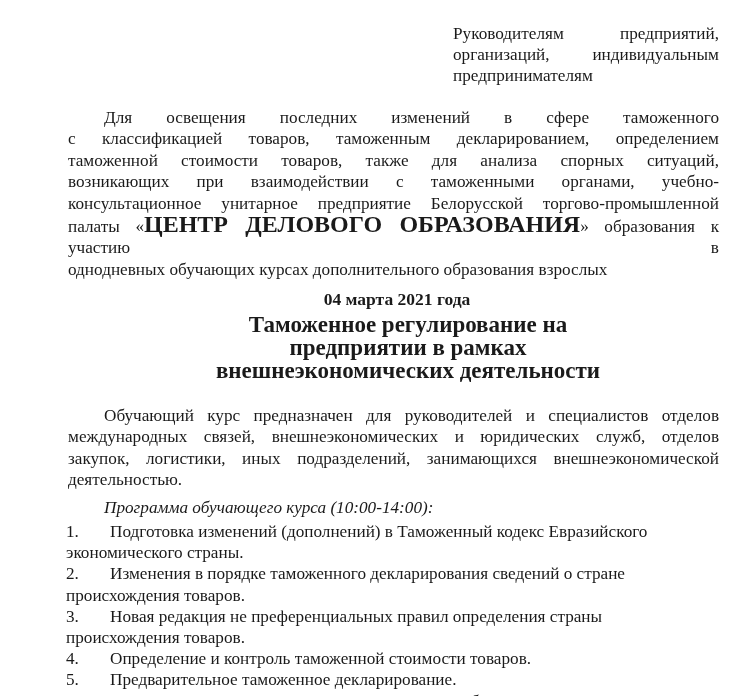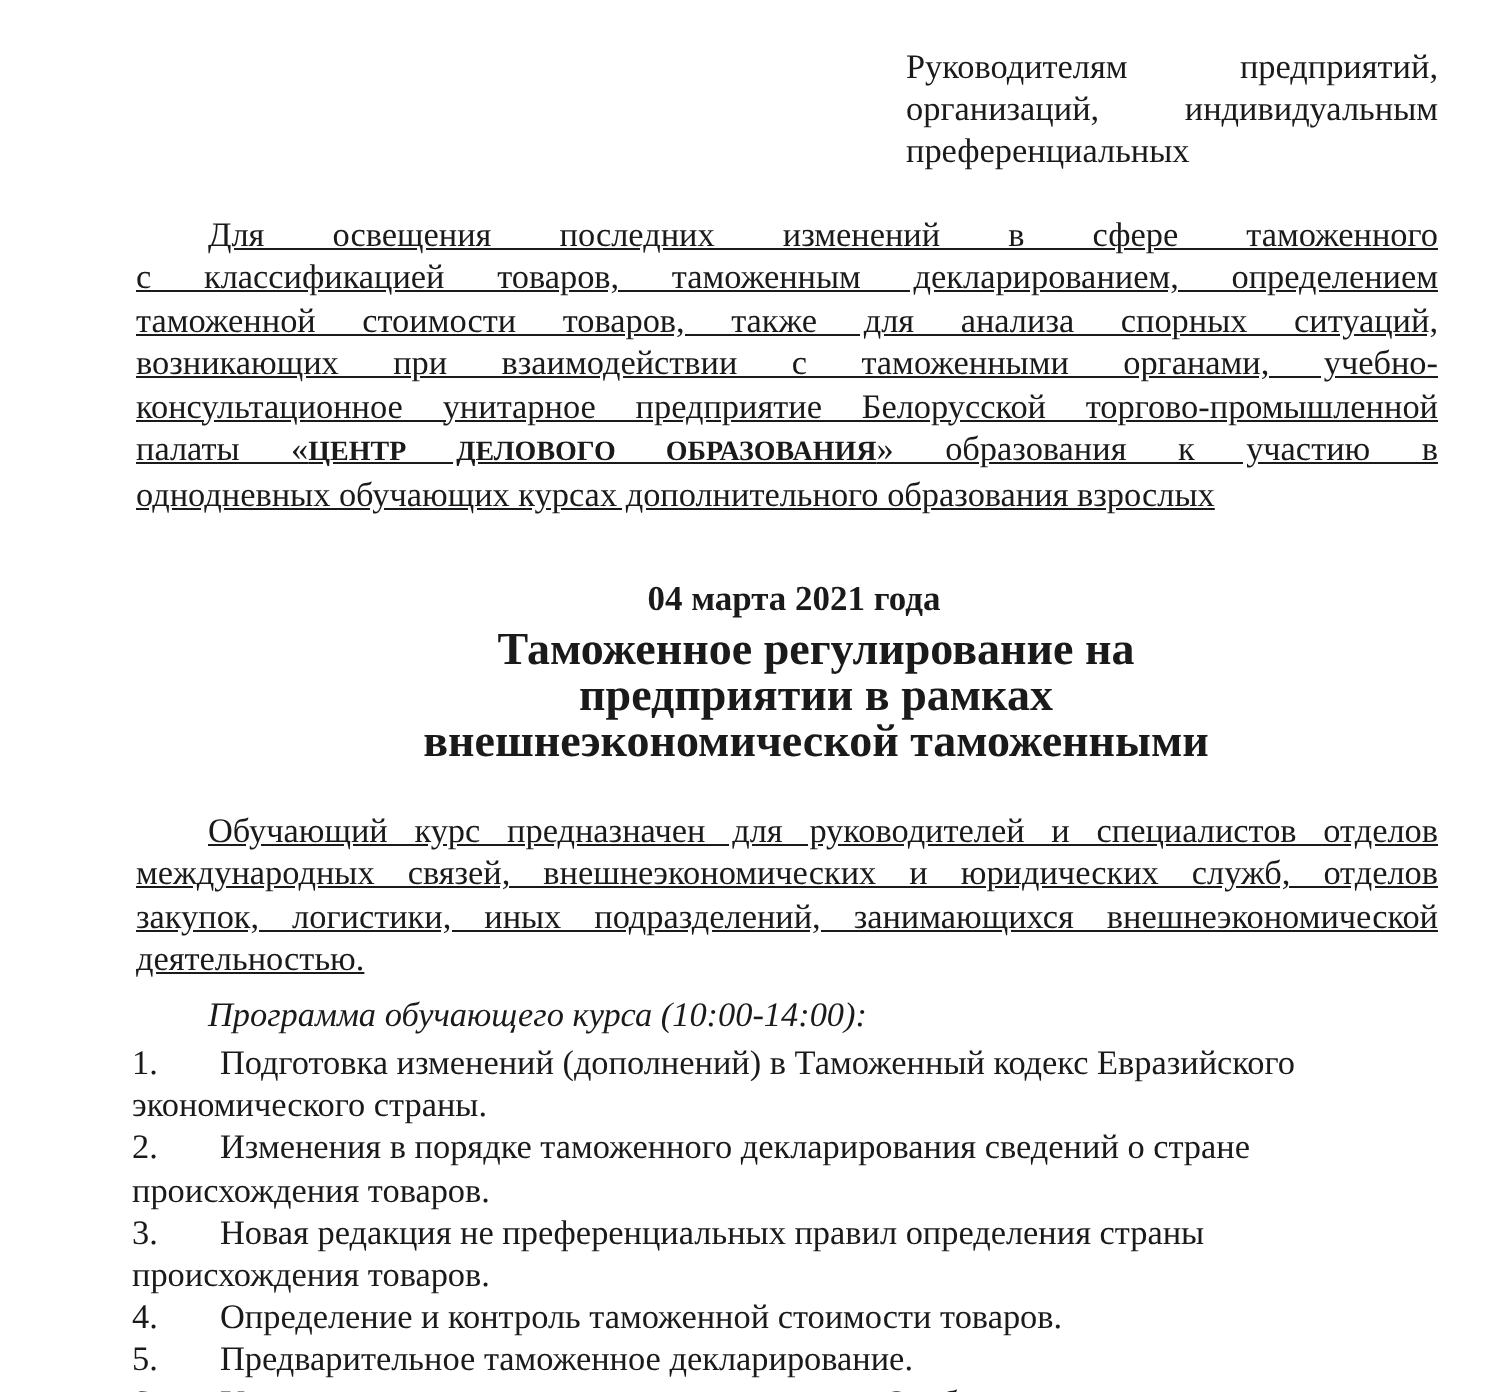--- a/index.html
+++ b/index.html
@@ -11,26 +11,26 @@
   .addressee {
     position:absolute; left:453px; top:23px; width:266px;
     line-height:21px; text-align:justify; text-align-last:left;
   }
   .addressee .line { display:block; text-align:justify; text-align-last:justify; }
   .addressee .line.last { text-align-last:left; }
 
   .para {
     position:absolute; left:68px; width:651px; line-height:21.4px;
   }
-  .jline { display:block; text-align:justify; text-align-last:justify; white-space:nowrap;text-decoration:underline; }
+  .jline { display:block; text-align:justify; text-align-last:justify; white-space:nowrap; }
   .jline.last { text-align-last:left; }
   .jline span { white-space:normal; }
 
   .intro { top:107px; }
-  .bold { font-weight:bold; font-size:14px; }
+  .bold { font-weight:bold; font-size:24px; }
 
   .date {
     position:absolute; left:0; width:724px; top:289px;
     text-align:center; font-weight:bold; font-size:17.5px; padding-left:70px; box-sizing:border-box;
   }
   .course-title {
     position:absolute; top:313px; left:0; width:750px;
     text-align:center; font-weight:bold; font-size:23px; line-height:23px;
     padding-left:66px; box-sizing:border-box;
   }
@@ -45,39 +45,39 @@
   .item .num { position:absolute; left:0; top:0; }
   .item .first { display:block; padding-left:44px; }
   .item .cont { display:block; }
 </style>
 </head>
 <body>
 
 <div class="addressee">
   <span class="line">Руководителям предприятий,</span>
   <span class="line">организаций, индивидуальным</span>
-  <span class="line last">преференциальных</span>
+  <span class="line last">предпринимателям</span>
 </div>
 
 <div class="para intro">
   <span class="jline" style="padding-left:36px"><span>Для освещения последних изменений в сфере таможенного</span></span>
   <span class="jline"><span>с классификацией товаров, таможенным декларированием, определением</span></span>
   <span class="jline"><span>таможенной стоимости товаров, также для анализа спорных ситуаций,</span></span>
   <span class="jline"><span>возникающих при взаимодействии с таможенными органами, учебно-</span></span>
   <span class="jline"><span>консультационное унитарное предприятие Белорусской торгово-промышленной</span></span>
   <span class="jline"><span><span>палаты «</span><span class="bold">ЦЕНТР ДЕЛОВОГО ОБРАЗОВАНИЯ</span><span>» образования к участию в</span></span></span>
   <span class="jline last"><span>однодневных обучающих курсах дополнительного образования взрослых</span></span>
 </div>
 
 <div class="date">04 марта 2021 года</div>
 
 <div class="course-title">
   <span class="t">Таможенное регулирование на</span>
   <span class="t">предприятии в рамках</span>
-  <span class="t">внешнеэкономической таможенными</span>
+  <span class="t">внешнеэкономических деятельности</span>
 </div>
 
 <div class="para target">
   <span class="jline" style="padding-left:36px"><span>Обучающий курс предназначен для руководителей и специалистов отделов</span></span>
   <span class="jline"><span>международных связей, внешнеэкономических и юридических служб, отделов</span></span>
   <span class="jline"><span>закупок, логистики, иных подразделений, занимающихся внешнеэкономической</span></span>
   <span class="jline last"><span>деятельностью.</span></span>
 </div>
 
 <div class="program-heading">Программа обучающего курса (10:00-14:00):</div>

